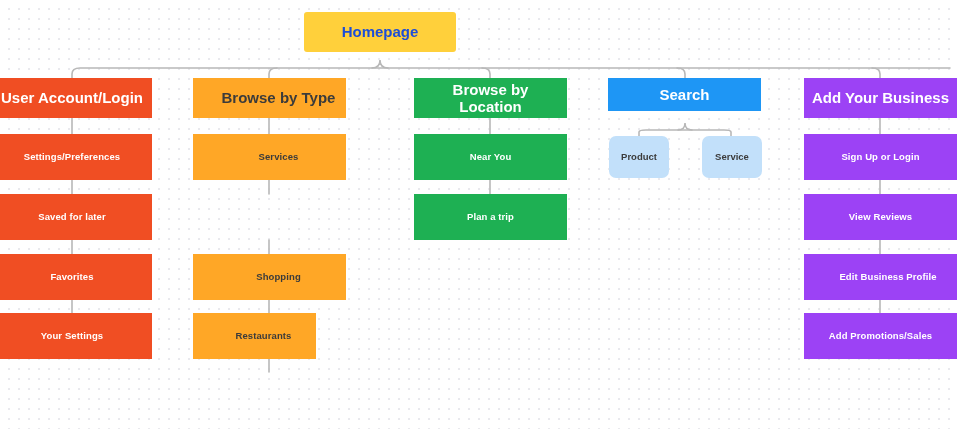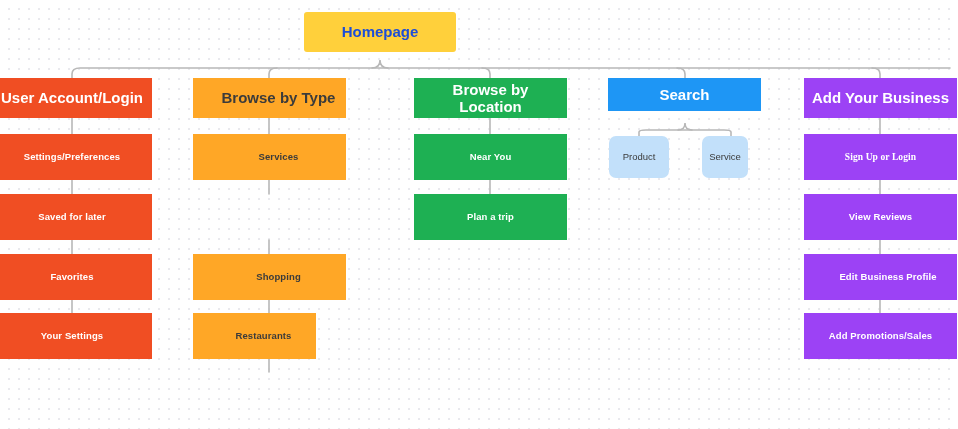--- a/index.html
+++ b/index.html
@@ -52,21 +52,21 @@
     font-size: 15px;
     font-weight: bold;
   }
   .node.child {
     font-size: 9.5px;
     font-weight: bold;
     letter-spacing: 0.1px;
   }
   .node.pill {
     font-size: 9.5px;
-    font-weight: normal;
+    font-weight: bold;
     color: #3b3b3b;
     border-radius: 7px;
   }
   .node.dark-text {
     color: #3b3b3b;
     padding-left: 24px;
   }
 </style>
 </head>
 <body>
@@ -150,28 +150,28 @@
   <div class="node child" style="left:414px; top:194px; width:153px; height:46px; background:#1EB053;">
     <span>Plan a trip</span>
   </div>
 
   <div class="node head" style="left:593px; top:78px; width:153px; height:33px; background:#1E96F5;margin-left:15px;">
     <span>Search</span>
   </div>
   <div class="node pill" style="left:609px; top:136px; width:60px; height:42px; background:#C2E0FA;">
     <span>Product</span>
   </div>
-  <div class="node pill" style="left:702px; top:136px; width:46px; height:42px; background:#C2E0FA;">
+  <div class="node pill" style="left:702px; top:136px; width:60px; height:42px; background:#C2E0FA;">
     <span>Service</span>
   </div>
 
   <div class="node head" style="left:804px; top:78px; width:153px; height:40px; background:#9C42F5;">
     <span>Add Your Business</span>
   </div>
-  <div class="node child" style="left:804px; top:134px; width:153px; height:46px; background:#9C42F5;font-family:Liberation Serif, serif;">
+  <div class="node child" style="left:804px; top:134px; width:153px; height:46px; background:#9C42F5;">
     <span>Sign Up or Login</span>
   </div>
   <div class="node child" style="left:804px; top:194px; width:153px; height:46px; background:#9C42F5;">
     <span>View Reviews</span>
   </div>
   <div class="node child" style="left:804px; top:254px; width:153px; height:46px; background:#9C42F5;padding-left:21px;">
     <span>Edit Business Profile</span>
   </div>
   <div class="node child" style="left:804px; top:313px; width:153px; height:46px; background:#9C42F5;">
     <span>Add Promotions/Sales</span>

